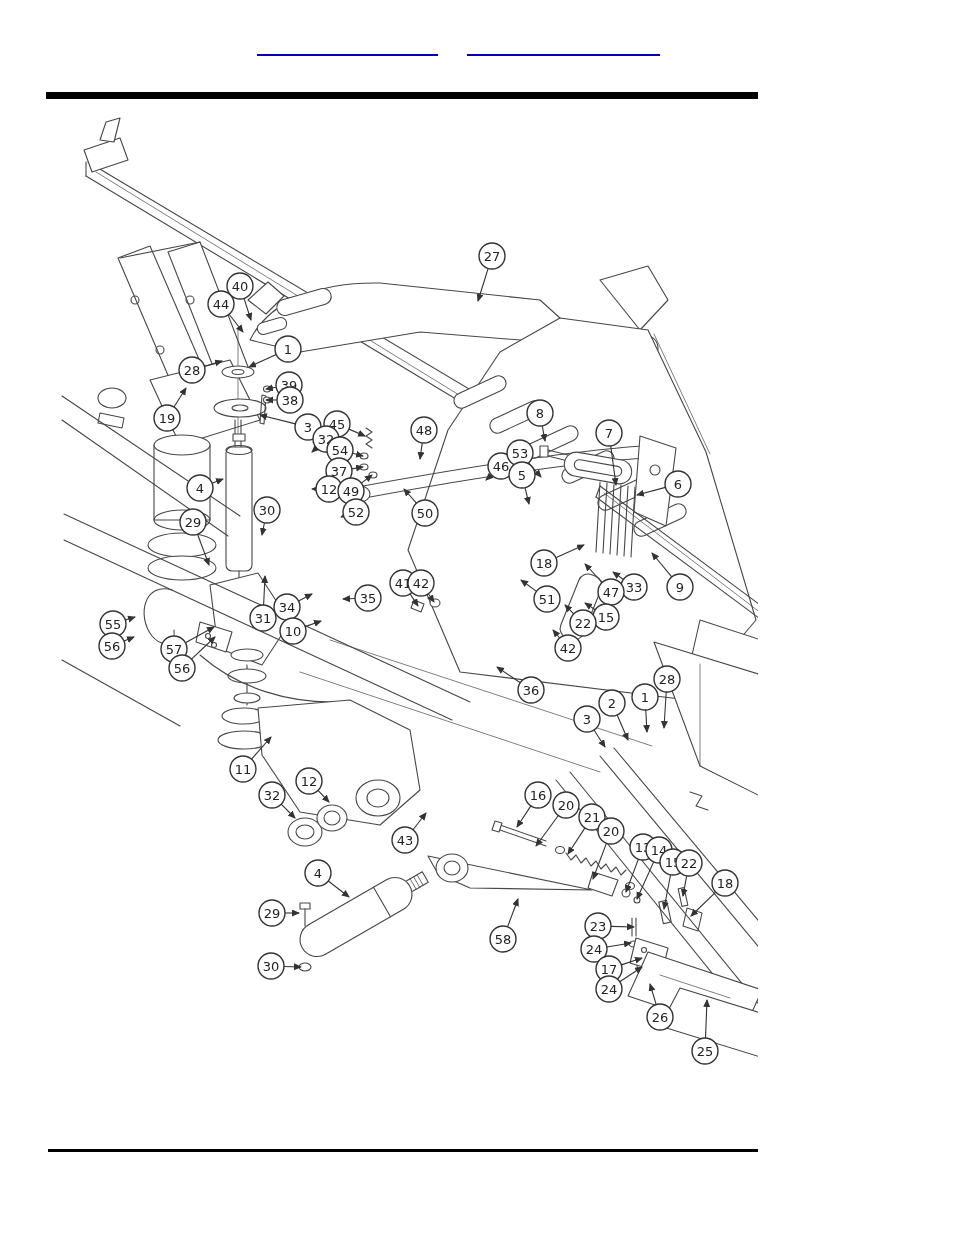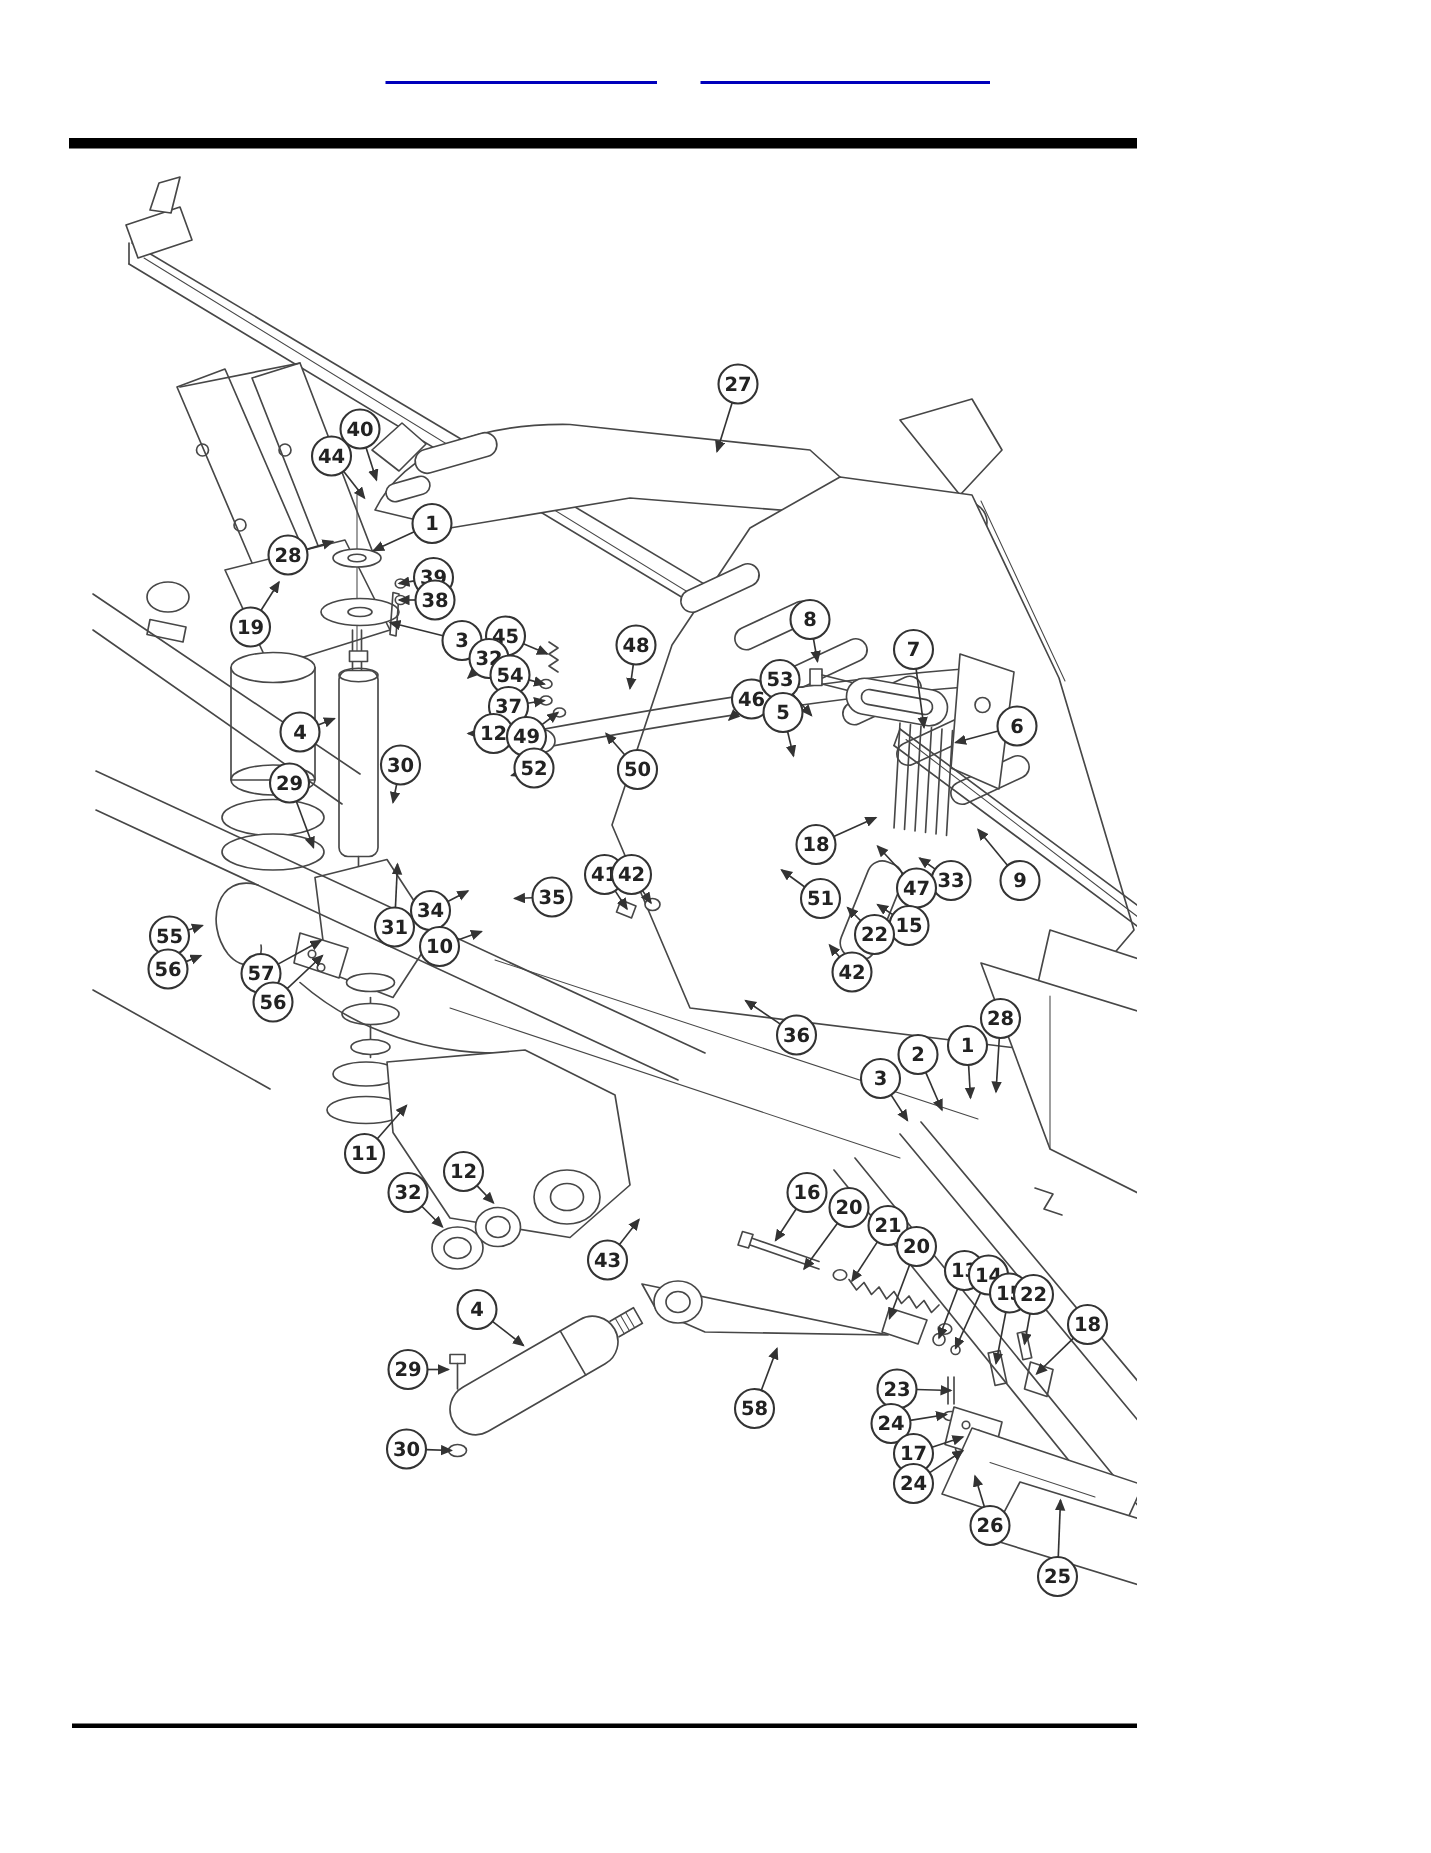--- a/index.html
+++ b/index.html
@@ -2,21 +2,20 @@
 <html><head>
 <meta charset="utf-8">
 <style>
   html,body{margin:0;padding:0;background:#ffffff;}
   .page{
     position:relative;
     width:758px;height:1235px;
     background:#ffffff;
     font-family:"DejaVu Sans", sans-serif;
     overflow:hidden;
-    font-weight:bold;
   }
   .nav-link{
     position:absolute;top:44px;height:10px;display:block;
     border-bottom:2px solid #0000bb;
   }
   .nav-link-1{left:257px;width:181px;}
   .nav-link-2{left:467px;width:193px;}
   .header-bar{
     position:absolute;left:46px;top:92px;width:824px;height:7px;background:#000000;
   }

